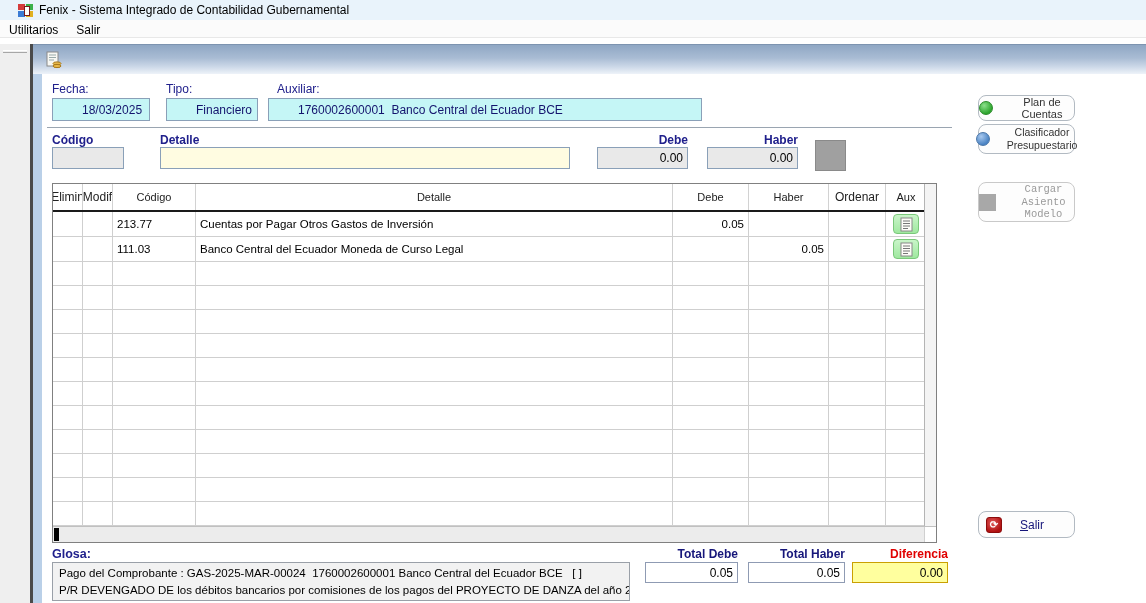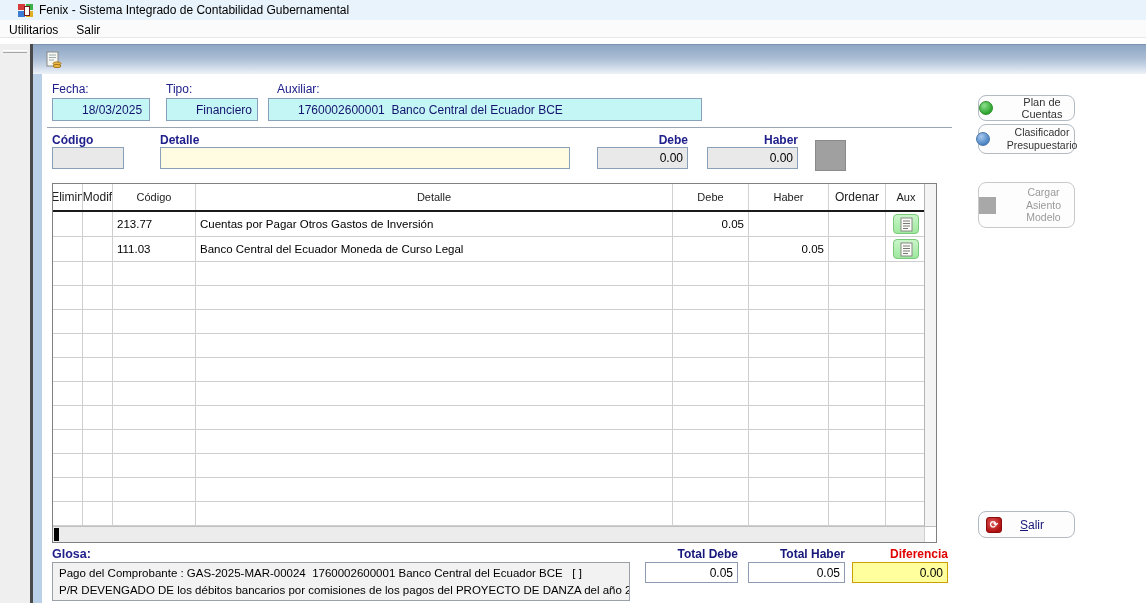--- a/index.html
+++ b/index.html
@@ -348,21 +348,21 @@
   <div class="side-btn" style="top:95px; height:26px;">
     <span class="sphere sphere-green"></span>
     <span>Plan de Cuentas</span>
   </div>
 
   <div class="side-btn btn-2line" style="top:124px; height:30px; font-size:10.5px;text-align:center;">
     <span class="sphere sphere-blue"></span>
     <span><span>Clasificador</span><br><span>Presupuestario</span></span>
   </div>
 
-  <div class="side-btn btn-2line btn-disabled" style="top:182px; height:46px; font-size:10.5px;">
+  <div class="side-btn btn-2line btn-disabled" style="top:182px; height:40px; font-size:10.5px;font-family:Liberation Mono, monospace;">
     <span class="gray-icon-sq"></span>
     <span><span class="ul-first">Cargar Asiento</span><br><span>Modelo</span></span>
   </div>
 
   <div class="side-btn" style="top:511px; height:27px; justify-content:flex-start; padding-left:7px; gap:18px;">
     <span class="power-icon">⟳</span>
     <span class="salir-label ul-first">Salir</span>
   </div>
 
   <div class="lbl lbl-b" style="left:52px; top:547px; font-size:12.5px;">Glosa:</div>

